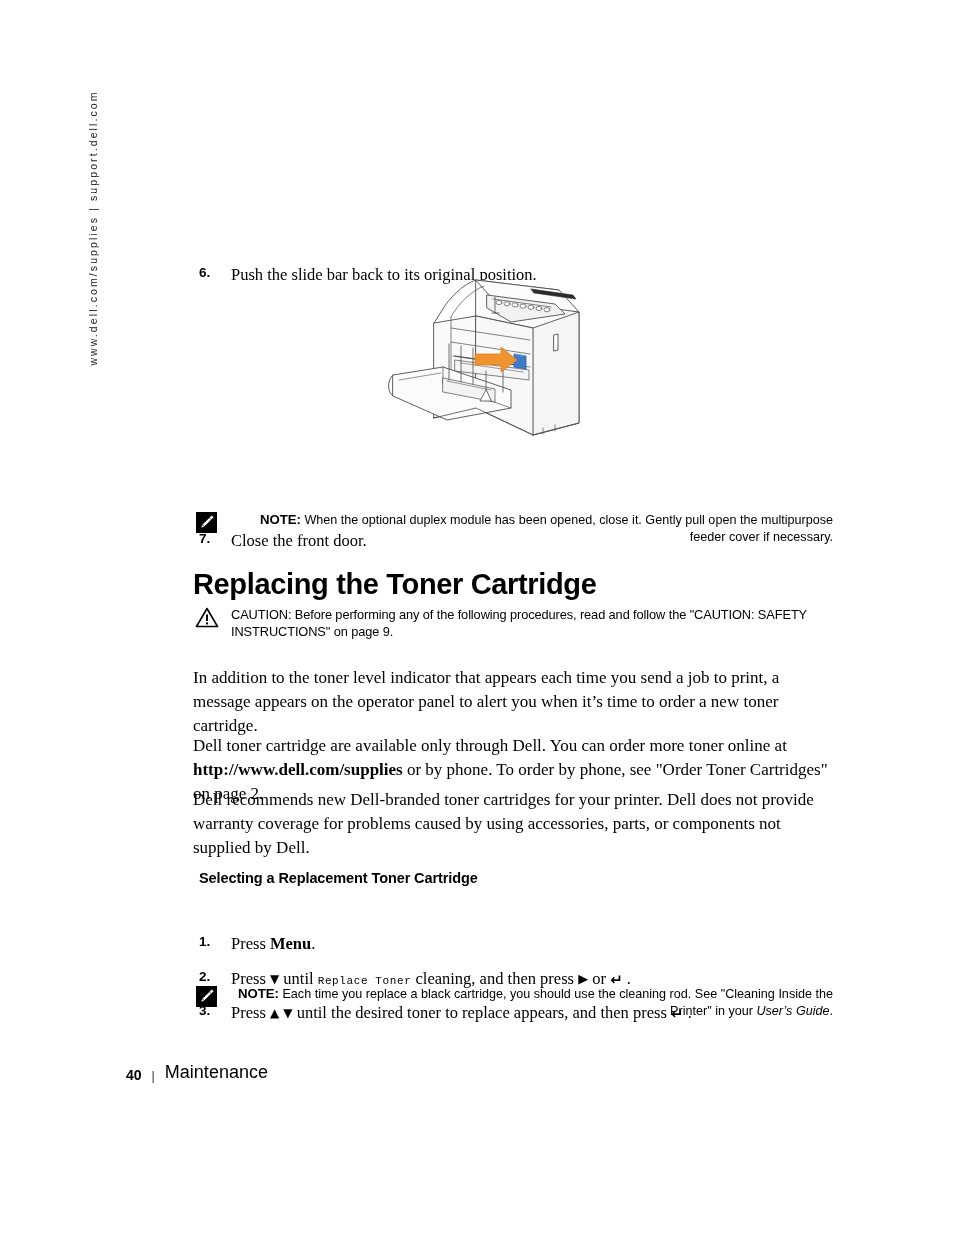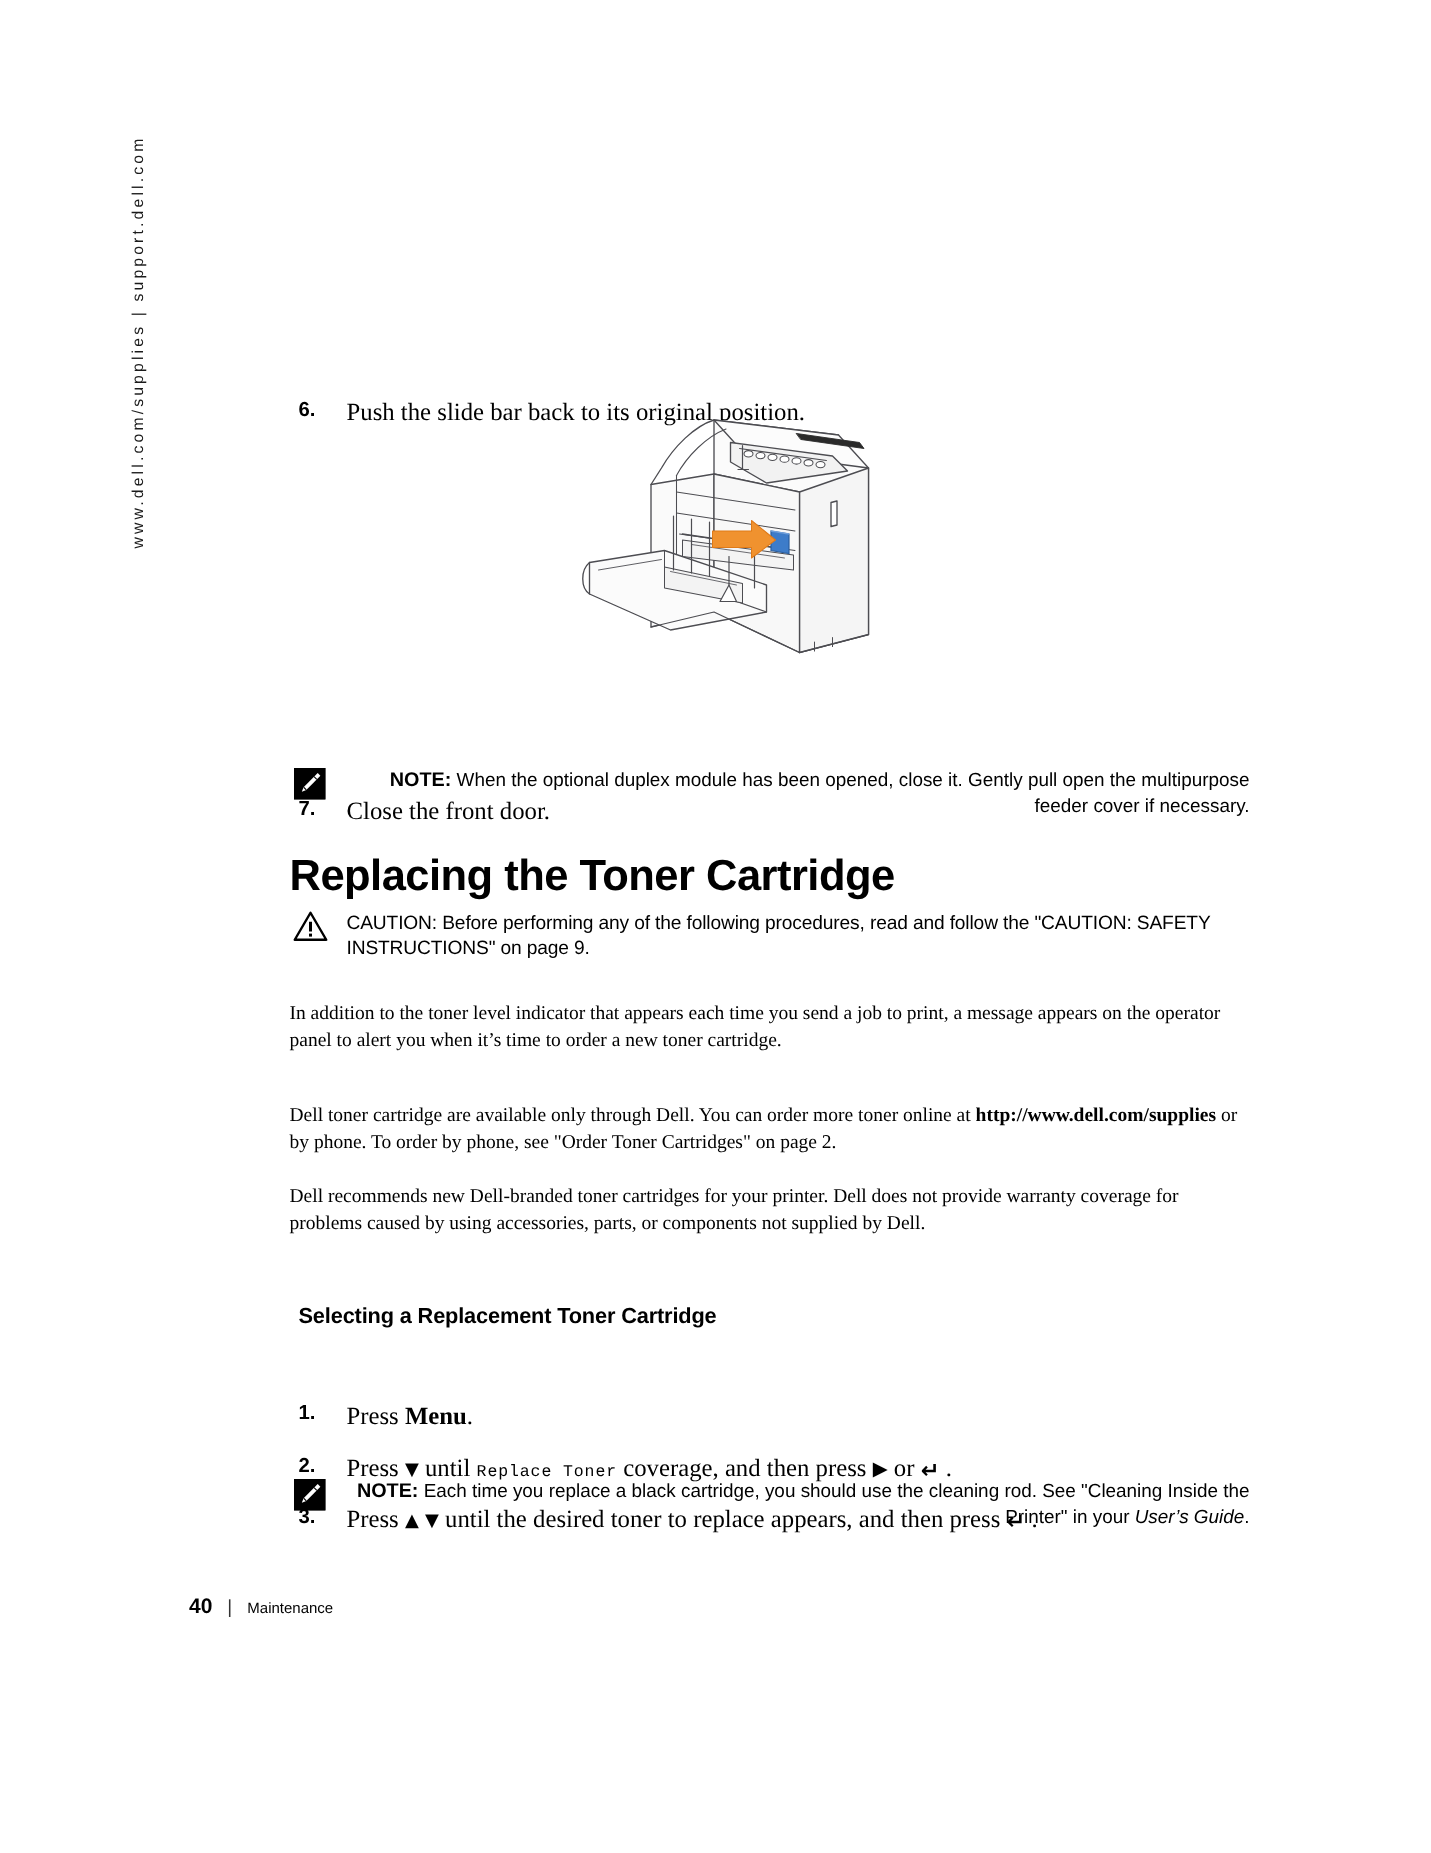--- a/index.html
+++ b/index.html
@@ -135,39 +135,39 @@
     font-family: "Liberation Sans", sans-serif;
     font-weight: bold;
     font-size: 14.5px;
     letter-spacing: -0.1px;
     margin: 6px;
     padding: 0;
   }
 
   
   p.body-par {
-    font-size: 13px;
+    font-size: 17px;
     line-height: 1.4;
     margin: 0;
   }
 
   
   .footer {
     position: absolute;
     left: 126px;
     top: 1062px;
     font-family: "Liberation Sans", sans-serif;
     font-size: 12.6px;
     display: flex;
     align-items: flex-end;
     gap: 10px;
   }
   .footer .pg { font-weight: bold; font-size: 14px; }
   .footer .sep { color: #333; }
-  .footer .chap { font-size: 10px; }
+  .footer .chap { font-size: 18px; }
 
   
   .illus {
     position: absolute;
     left: 383px;
     top: 268px;
     width: 212px;
     height: 180px;
   }
   .illus svg { display: block; }
@@ -326,21 +326,21 @@
 <div class="content abs" style="top:889px;">
   <div class="step">
     <span class="num">1.</span>
     <span class="body"><span>Press </span><span class="bold-serif">Menu</span><span>.</span></span>
   </div>
 </div>
 
 <div class="content abs" style="top:924px;">
   <div class="step">
     <span class="num">2.</span>
-    <span class="body"><span>Press </span><span class="glyph tri-down">▼</span><span> until </span><span class="mono">Replace Toner</span><span> coverage, and then press </span><span class="glyph tri-right">▶</span><span> or </span><span class="glyph enter">↵</span><span> .</span></span>
+    <span class="body"><span>Press </span><span class="glyph tri-down">▼</span><span> until </span><span class="mono">Replace Toner</span><span> cleaning, and then press </span><span class="glyph tri-right">▶</span><span> or </span><span class="glyph enter">↵</span><span> .</span></span>
   </div>
 </div>
 
 <div class="content abs" style="top:958px;">
   <div class="step">
     <span class="num">3.</span>
     <span class="body"><span>Press </span><span class="glyph tri-up">▲</span>&nbsp;<span class="glyph tri-down">▼</span><span> until the desired toner to replace appears, and then press </span><span class="glyph enter">↵</span><span> .</span></span>
   </div>
 </div>
 

